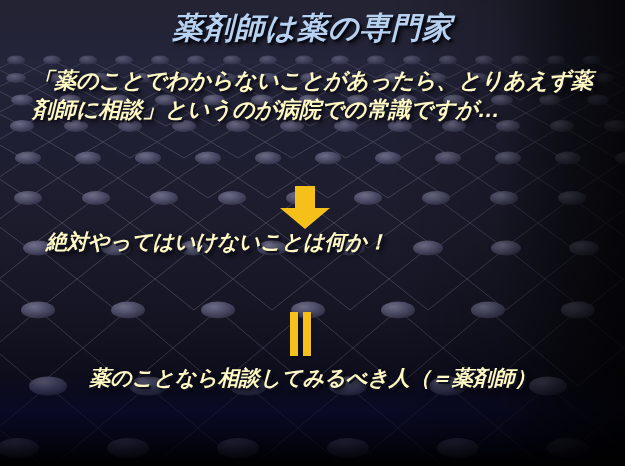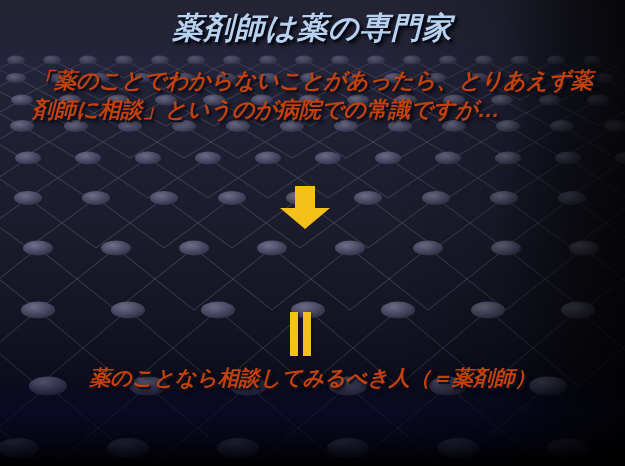--- a/index.html
+++ b/index.html
@@ -88,21 +88,21 @@
     letter-spacing: 1px;
     color: #b6d2f0;
     text-shadow:
       2px 2px 0 #0a0a16,
       3px 3px 4px rgba(0,0,0,0.85);
     white-space: nowrap;
   }
 
   .para {
     position: absolute;
-    color: #c2410c;
+    color: #fef9c3;
     font-weight: bold;
     font-style: italic;
     text-shadow:
       2px 2px 0 #101020,
       3px 3px 5px rgba(0,0,0,0.9);
     line-height: 1.32;
   }
 
   .para-1 {
     left: 32px;
@@ -357,20 +357,21 @@
 
     <div class="para para-1">「薬のことでわからないことがあったら、とりあえず薬剤師に相談」というのが病院での常識ですが…</div>
 
 
     <div class="arrow-down">
       <svg width="54" height="44" viewBox="0 0 54 44" xmlns="http://www.w3.org/2000/svg">
         <polygon points="17,0 37,0 37,22 52,22 27,43 2,22 17,22" fill="#f5c01a"></polygon>
       </svg>
     </div>
 
+    <div class="para line-3">絶対やってはいけないことは何か！</div>
 
 
     <div class="equals-mark">
       <div class="bar bar-a"></div>
       <div class="bar bar-b"></div>
     </div>
 
     <div class="para line-5">薬のことなら相談してみるべき人（＝薬剤師）</div>
 
   </div>

